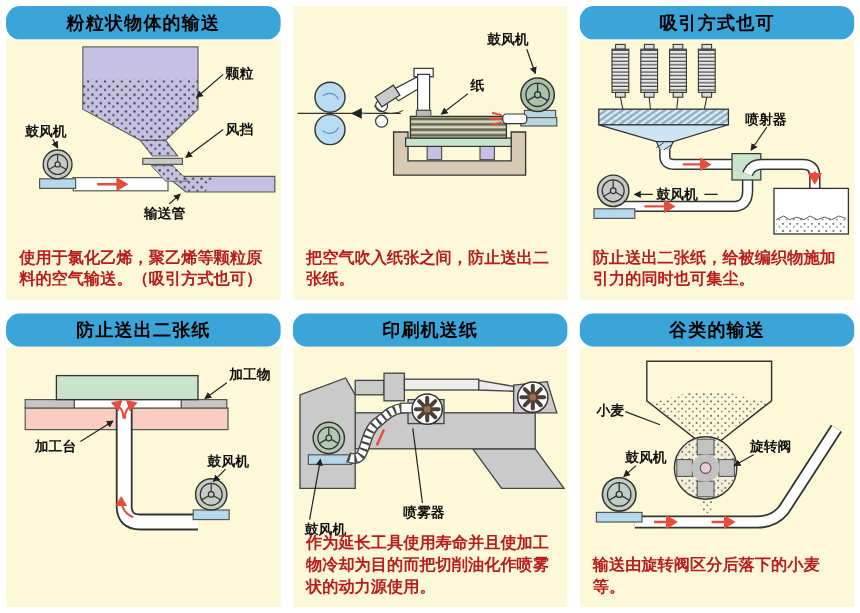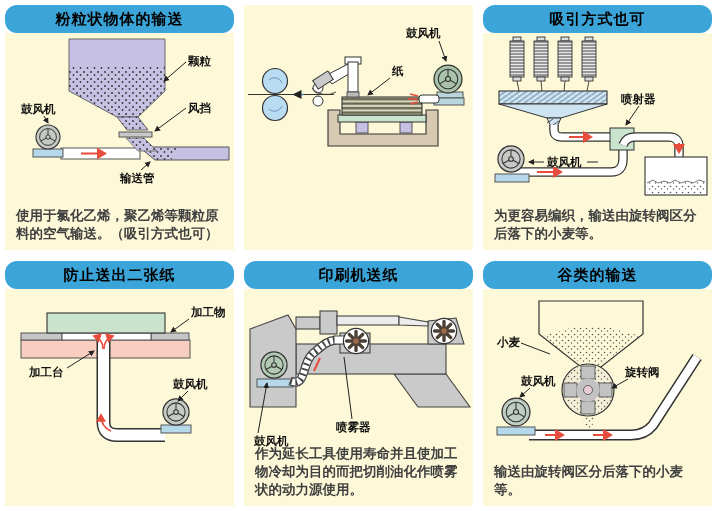--- a/index.html
+++ b/index.html
@@ -15,21 +15,21 @@
   .panel-title{
     height:28px;flex:0 0 28px;
     background:var(--header-blue,#3BA4D8);
     color:#000000;font-weight:bold;font-size:15px;letter-spacing:1px;
     display:flex;align-items:center;justify-content:center;border-radius:12px;
   }
   .panel-body{flex:1;position:relative;background:var(--panel-bg,#FDF8D7);padding-left:40px;}
   .panel-body > svg{position:absolute;left:0;top:2px;}
   .caption{
     position:absolute;left:11px;right:7px;bottom:8px;margin:0;
-    font-size:13.5px;font-weight:bold;line-height:1.34;color:#404040;
+    font-size:13.5px;font-weight:bold;line-height:1.34;color:#b91c1c;
     word-break:break-all;
   }
   svg text{font:600 11.5px "DejaVu Sans","Liberation Sans",sans-serif;fill:#101010;}
   .pipe-o{fill:none;stroke:#333;stroke-linecap:butt;}
   .pipe-i{fill:none;stroke:#fff;stroke-linecap:butt;}
   .red{stroke:var(--flow-red,#E84C3C);fill:none;}
   .lead{stroke:#222;stroke-width:1;fill:none;}
 </style>
 </head>
 <body>
@@ -171,20 +171,21 @@
             <line x1="174" y1="95" x2="166" y2="97"></line>
           </g>
         </g>
         <g>
           <text x="162" y="30">鼓风机</text>
           <line x1="195" y1="34" x2="202" y2="54" class="lead" marker-end="url(#da)"></line>
           <text x="148" y="68">纸</text>
           <line x1="146" y1="71" x2="124" y2="88" class="lead" marker-end="url(#da)"></line>
         </g>
       </svg>
+      <p class="caption">把空气吹入纸张之间，防止送出二张纸。</p>
     </div>
   </section>
 
   <section class="panel">
     <header class="panel-title">吸引方式也可</header>
     <div class="panel-body">
       <svg width="229" height="168" viewBox="0 0 229 168">
         <g stroke="#333" stroke-width="0.9">
           <g>
               <rect x="30" y="2" width="8" height="4" fill="#ddd"></rect>
@@ -239,21 +240,21 @@
           <use href="#blower-sym" transform="translate(28,124) scale(0.87)" style="--bf:#C8C8C6"></use>
         </g>
         <g>
           <text x="138" y="68">喷射器</text>
           <line x1="156" y1="71" x2="143" y2="90" class="lead" marker-end="url(#da)"></line>
           <text x="64" y="131">鼓风机</text>
           <line x1="61" y1="127" x2="46" y2="127" class="lead" marker-end="url(#da)"></line>
           <line x1="104" y1="127" x2="115" y2="127" class="lead"></line>
         </g>
       </svg>
-      <p class="caption">为更容易编织，输送由旋转阀区分后落下的小麦等。</p>
+      <p class="caption">防止送出二张纸，给被编织物施加引力的同时也可集尘。</p>
     </div>
   </section>
 
   <section class="panel">
     <header class="panel-title">防止送出二张纸</header>
     <div class="panel-body">
       <svg width="229" height="168" viewBox="0 0 229 168">
         <g>
           <rect x="16" y="49" width="169" height="18" style="fill:var(--pink,#F8CEC0)" stroke="#555" stroke-width="1"></rect>
           <rect x="16" y="42" width="41" height="7" fill="#c6c6c6" stroke="#555" stroke-width="1"></rect>

